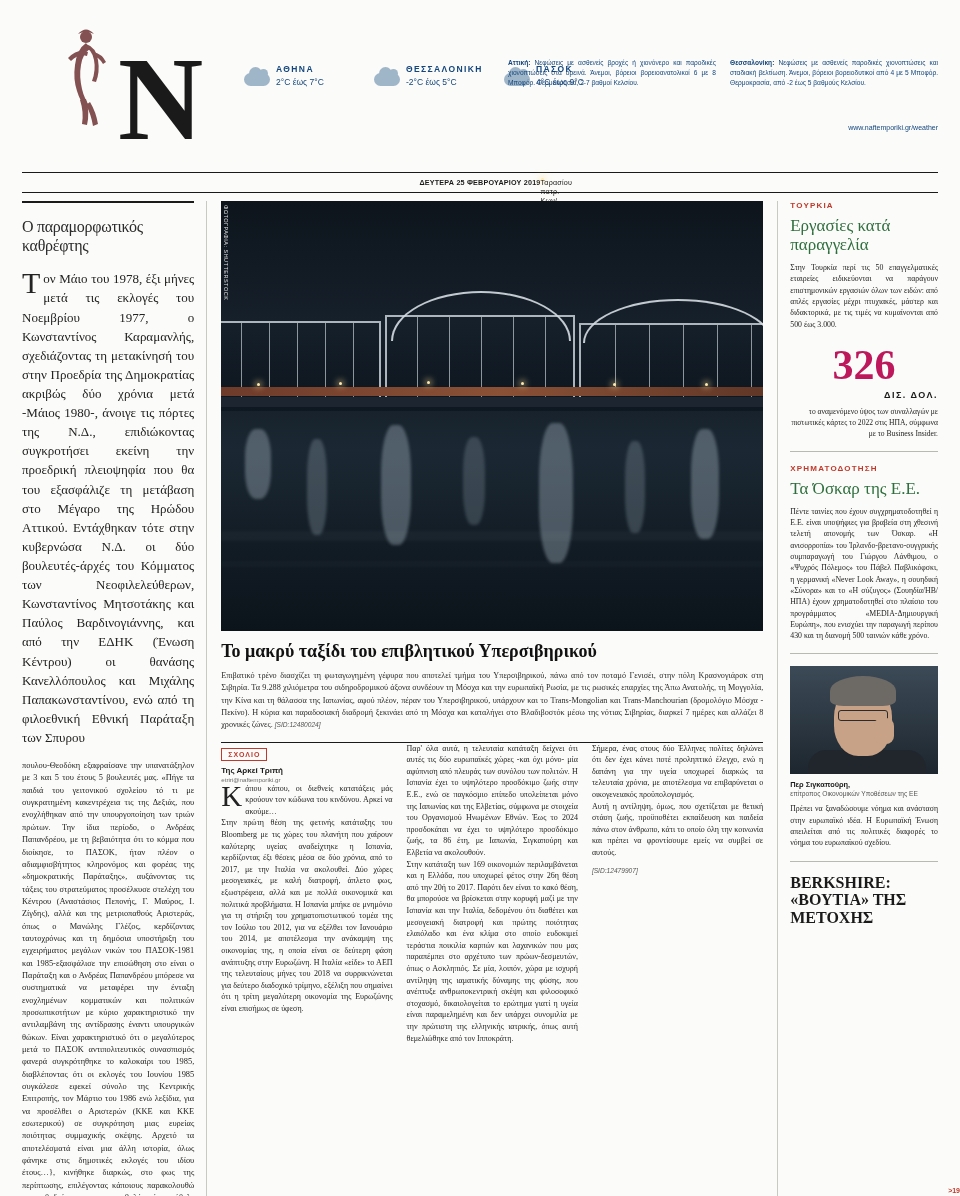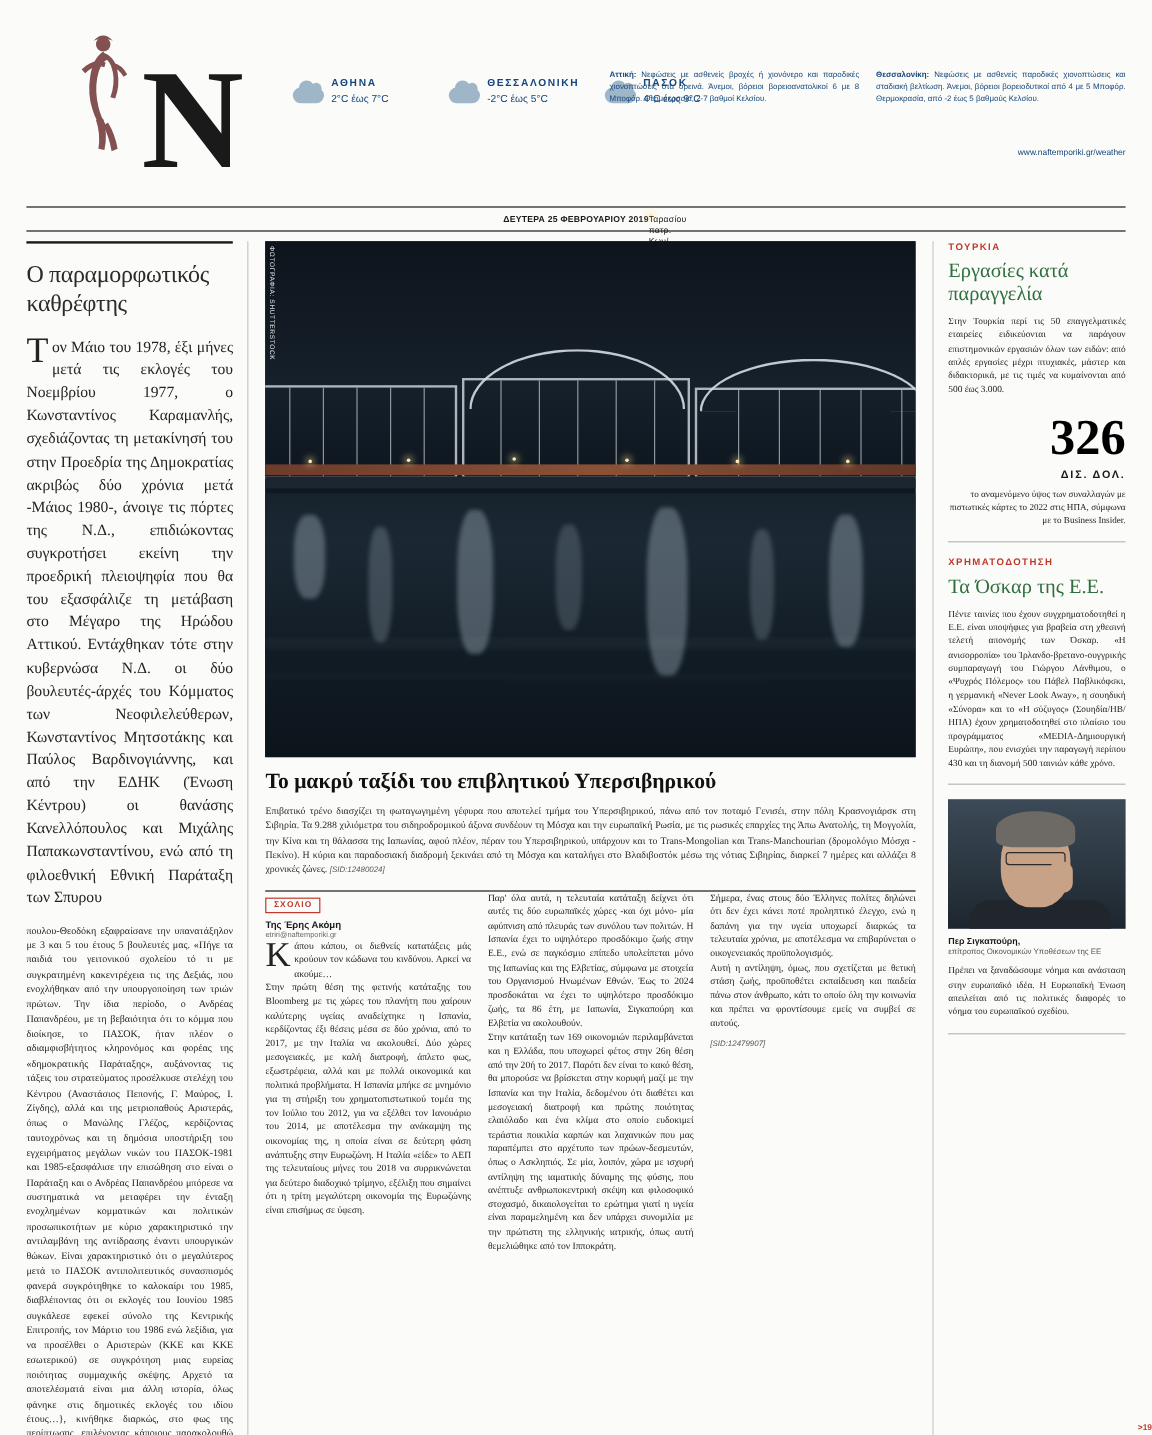--- a/index.html
+++ b/index.html
@@ -54,21 +54,21 @@
 
   
   .body { display:flex; margin-top:8px; height: 1000px; }
   .col-left { width: 196px; padding-right:12px; border-right:1px solid #c9c9c4; }
   .col-mid { width: 570px; padding:0 14px; }
   .col-right { width: 170px; padding-left:12px; border-left:1px solid #c9c9c4; }
 
   .head-rule { border-top:2px solid #1a1a1a; }
   h1.opinion {
     font-family:"Liberation Serif", serif;
-    font-size:20px; line-height:1.2; font-weight:400; color:#2b2b2b;
+    font-size:16px; line-height:1.2; font-weight:400; color:#2b2b2b;
     margin:14px 0 14px 0; letter-spacing:-.3px;
   }
   .drop-p { font-size:13px; line-height:1.47; text-align:justify; color:#232323; }
   .drop-p:first-letter { float:left; font-size:30px; line-height:24px; padding:2px 3px 0 0; font-weight:400; }
   .byline-block { margin:10px 0 8px 0; }
   .byline-tag { font-family:"Liberation Sans", sans-serif; font-size:8px; font-weight:700; color:#c0392b; letter-spacing:.5px; }
   .byline-name { font-family:"Liberation Sans", sans-serif; font-size:8.4px; font-weight:700; color:#1a1a1a; margin-top:2px; }
   .byline-mail { font-family:"Liberation Sans", sans-serif; font-size:6.4px; color:#6a6a6a; margin-top:1px; }
   .para { font-size:8.4px; line-height:1.47; text-align:justify; color:#232323; margin:0; }
   .sid { font-family:"Liberation Sans", sans-serif; font-size:6.6px; color:#555; font-style:italic; }
@@ -108,21 +108,21 @@
              font-size:7px; font-weight:700; letter-spacing:1px; padding:2px 6px; }
   .auth { font-family:"Liberation Sans", sans-serif; font-size:8px; font-weight:700; margin-top:5px; }
   .auth-mail { font-family:"Liberation Sans", sans-serif; font-size:6.2px; color:#6a6a6a; margin-top:1px; }
   .p-sm { font-size:8px; line-height:1.45; text-align:justify; color:#232323; margin:0 0 0 0; }
   .p-sm.first:first-letter { float:left; font-size:29px; line-height:23px; padding:2px 3px 0 0; }
 
   
   .kicker { font-family:"Liberation Sans", sans-serif; font-size:8px; font-weight:700; color:#c0392b; letter-spacing:1.2px; }
   h3.rhead { font-family:"Liberation Serif", serif; font-size:17px; line-height:1.12; font-weight:400; color:#2f6f3e; margin:6px 0 8px 0; }
   .p-r { font-size:7.8px; line-height:1.45; text-align:justify; color:#232323; margin:0; }
-  .big-num { font-family:"Liberation Serif", serif; font-size:42px; font-weight:700; color:#000000; text-align:right; line-height:1; margin-top:14px; }
+  .big-num { font-family:"Liberation Serif", serif; font-size:42px; font-weight:700; color:#be185d; text-align:center; line-height:1; margin-top:14px; }
   .big-unit { font-family:"Liberation Sans", sans-serif; font-size:9px; font-weight:700; letter-spacing:1.5px; text-align:right; margin-top:4px; }
   .big-desc { font-size:7.6px; line-height:1.45; text-align:right; color:#232323; margin-top:6px; }
   .hr-thin { border-top:1px solid #b9b9b4; margin:12px 0; }
   .portrait { width:100%; height:108px; background:linear-gradient(#3c4a57,#1d262e); position:relative; overflow:hidden; margin-top:10px; }
   .pf-face { position:absolute; left:44px; top:18px; width:58px; height:72px; background:#c7a286; border-radius:46% 46% 42% 42%; }
   .pf-hair { position:absolute; left:40px; top:10px; width:66px; height:30px; background:#6d6a66; border-radius:50% 50% 20% 20%; }
   .pf-glass { position:absolute; left:48px; top:44px; width:50px; height:11px; border:1.5px solid #2b2b2b; border-radius:3px; }
   .pf-body { position:absolute; left:18px; top:84px; width:118px; height:30px; background:#20262c; border-radius:18px 18px 0 0; }
   .pf-hand { position:absolute; left:84px; top:52px; width:20px; height:26px; background:#c7a286; border-radius:8px; }
   .cap-name { font-family:"Liberation Sans", sans-serif; font-size:7.4px; font-weight:700; margin-top:6px; }
@@ -271,21 +271,21 @@
       <p class="caption">
         <span>Επιβατικό τρένο διασχίζει τη φωταγωγημένη γέφυρα που αποτελεί τμήμα του Υπερσιβηρικού, πάνω από τον ποταμό Γενισέι, στην πόλη Κρασνογιάρσκ στη Σιβηρία. Τα 9.288 χιλιόμετρα του σιδηροδρομικού άξονα συνδέουν τη Μόσχα και την ευρωπαϊκή Ρωσία, με τις ρωσικές επαρχίες της Άπω Ανατολής, τη Μογγολία, την Κίνα και τη θάλασσα της Ιαπωνίας, αφού πλέον, πέραν του Υπερσιβηρικού, υπάρχουν και το Trans-Mongolian και Trans-Manchourian (δρομολόγιο Μόσχα - Πεκίνο). Η κύρια και παραδοσιακή διαδρομή ξεκινάει από τη Μόσχα και καταλήγει στο Βλαδιβοστόκ μέσω της νότιας Σιβηρίας, διαρκεί 7 ημέρες και αλλάζει 8 χρονικές ζώνες.</span>
         <span class="sid">[SID:12480024]</span>
       </p>
 
       <div class="mid-rule"></div>
 
       <div class="three">
         <div class="c">
           <div class="tag-box">ΣΧΟΛΙΟ</div>
-          <div class="auth">Της Έρης Ακόμη</div>
+          <div class="auth">Της Αρκεί Τριπή</div>
           <div class="auth-mail">etriri@naftemporiki.gr</div>
           <p class="p-sm first">Κάπου κάπου, οι διεθνείς κατατάξεις μάς κρούουν τον κώδωνα του κινδύνου. Αρκεί να ακούμε…</p>
           <p class="p-sm">Στην πρώτη θέση της φετινής κατάταξης του Bloomberg με τις χώρες του πλανήτη που χαίρουν καλύτερης υγείας αναδείχτηκε η Ισπανία, κερδίζοντας έξι θέσεις μέσα σε δύο χρόνια, από το 2017, με την Ιταλία να ακολουθεί. Δύο χώρες μεσογειακές, με καλή διατροφή, άπλετο φως, εξωστρέφεια, αλλά και με πολλά οικονομικά και πολιτικά προβλήματα. Η Ισπανία μπήκε σε μνημόνιο για τη στήριξη του χρηματοπιστωτικού τομέα της τον Ιούλιο του 2012, για να εξέλθει τον Ιανουάριο του 2014, με αποτέλεσμα την ανάκαμψη της οικονομίας της, η οποία είναι σε δεύτερη φάση ανάπτυξης στην Ευρωζώνη. Η Ιταλία «είδε» το ΑΕΠ της τελευταίους μήνες του 2018 να συρρικνώνεται για δεύτερο διαδοχικό τρίμηνο, εξέλιξη που σημαίνει ότι η τρίτη μεγαλύτερη οικονομία της Ευρωζώνης είναι επισήμως σε ύφεση.</p>
         </div>
         <div class="c">
           <p class="p-sm" style="margin-top:0">Παρ' όλα αυτά, η τελευταία κατάταξη δείχνει ότι αυτές τις δύο ευρωπαϊκές χώρες -και όχι μόνο- μία αφύπνιση από πλευράς των συνόλου των πολιτών. Η Ισπανία έχει το υψηλότερο προσδόκιμο ζωής στην Ε.Ε., ενώ σε παγκόσμιο επίπεδο υπολείπεται μόνο της Ιαπωνίας και της Ελβετίας, σύμφωνα με στοιχεία του Οργανισμού Ηνωμένων Εθνών. Έως το 2024 προσδοκάται να έχει το υψηλότερο προσδόκιμο ζωής, τα 86 έτη, με Ιαπωνία, Σιγκαπούρη και Ελβετία να ακολουθούν.</p>
           <p class="p-sm">Στην κατάταξη των 169 οικονομιών περιλαμβάνεται και η Ελλάδα, που υποχωρεί φέτος στην 26η θέση από την 20ή το 2017. Παρότι δεν είναι το κακό θέση, θα μπορούσε να βρίσκεται στην κορυφή μαζί με την Ισπανία και την Ιταλία, δεδομένου ότι διαθέτει και μεσογειακή διατροφή και πρώτης ποιότητας ελαιόλαδο και ένα κλίμα στο οποίο ευδοκιμεί τεράστια ποικιλία καρπών και λαχανικών που μας παραπέμπει στο αρχέτυπο των πρώων-δεσμευτών, όπως ο Ασκληπιός. Σε μία, λοιπόν, χώρα με ισχυρή αντίληψη της ιαματικής δύναμης της φύσης, που ανέπτυξε ανθρωποκεντρική σκέψη και φιλοσοφικό στοχασμό, δικαιολογείται το ερώτημα γιατί η υγεία είναι παραμελημένη και δεν υπάρχει συνομιλία με την πρώτιστη της ελληνικής ιατρικής, όπως αυτή θεμελιώθηκε από τον Ιπποκράτη.</p>
         </div>
         <div class="c">
           <p class="p-sm">Σήμερα, ένας στους δύο Έλληνες πολίτες δηλώνει ότι δεν έχει κάνει ποτέ προληπτικό έλεγχο, ενώ η δαπάνη για την υγεία υποχωρεί διαρκώς τα τελευταία χρόνια, με αποτέλεσμα να επιβαρύνεται ο οικογενειακός προϋπολογισμός.</p>
@@ -317,16 +317,17 @@
         <div class="pf-face"></div>
         <div class="pf-hair"></div>
         <div class="pf-glass"></div>
         <div class="pf-hand"></div>
       </div>
       <div class="cap-name">Περ Σιγκαπούρη,</div>
       <div class="cap-role">επίτροπος Οικονομικών Υποθέσεων της ΕΕ</div>
       <p class="p-r" style="margin-top:6px">Πρέπει να ξαναδώσουμε νόημα και ανάσταση στην ευρωπαϊκό ιδέα. Η Ευρωπαϊκή Ένωση απειλείται από τις πολιτικές διαφορές το νόημα του ευρωπαϊκού σχεδίου.</p>
 
       <div class="hr-thin"></div>
+      <h4 class="berk">BERKSHIRE: «ΒΟΥΤΙΑ» ΤΗΣ ΜΕΤΟΧΗΣ</h4>
       <div class="pagenum">&gt;19</div>
     </div>
   </div>
 </div>
 
 </body></html>

